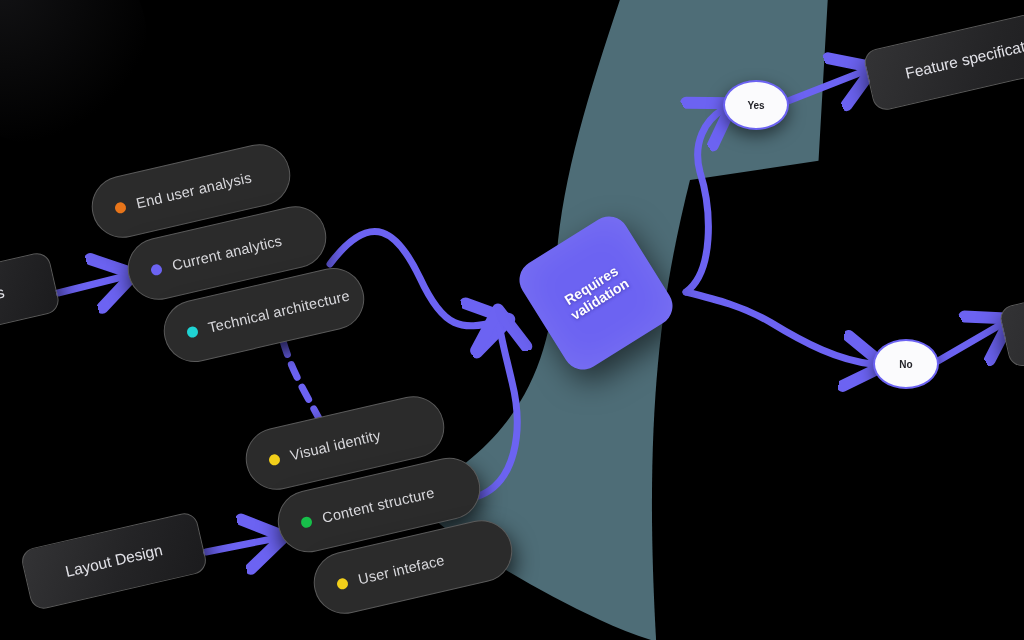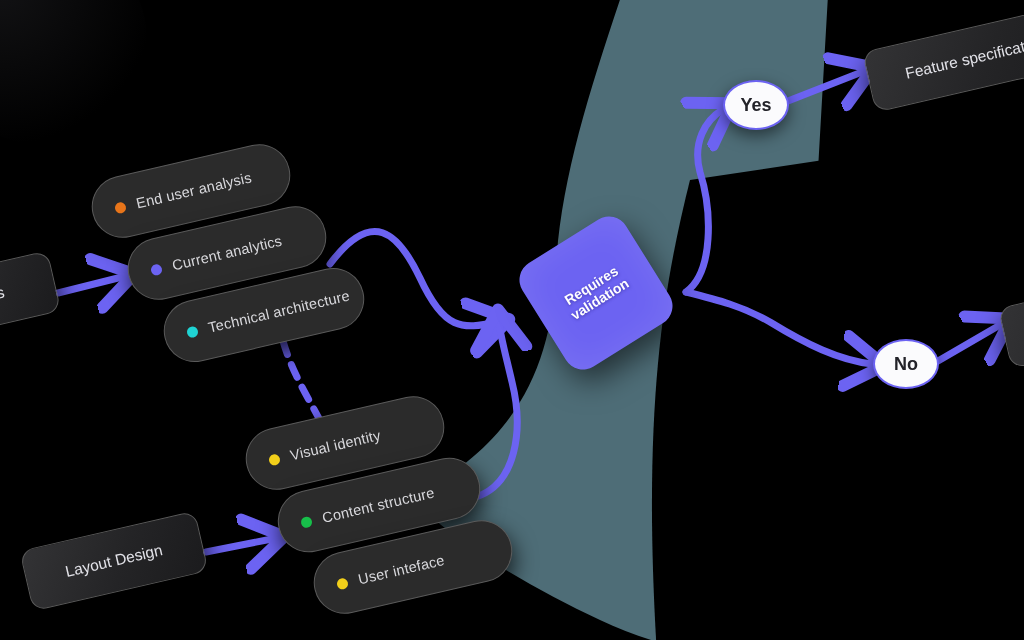--- a/index.html
+++ b/index.html
@@ -56,21 +56,21 @@
     box-shadow:0 14px 30px rgba(0,0,0,.55), inset 0 0 36px rgba(255,255,255,.10);
     white-space:pre-line;
     text-shadow:0 1px 3px rgba(40,30,130,.55);
   }
 
   .ellipse{
     background:#fbfbfd;
     border:2px solid #6c63f2;
     border-radius:50%;
     color:#232329;
-    font-size:18px;
+    font-size:10px;
     font-weight:700;
     justify-content:center;
     box-shadow:0 6px 16px rgba(0,0,0,.5);
   }
   .lbl{display:block;}
 </style>
 </head>
 <body>
 
 <div id="canvas">

